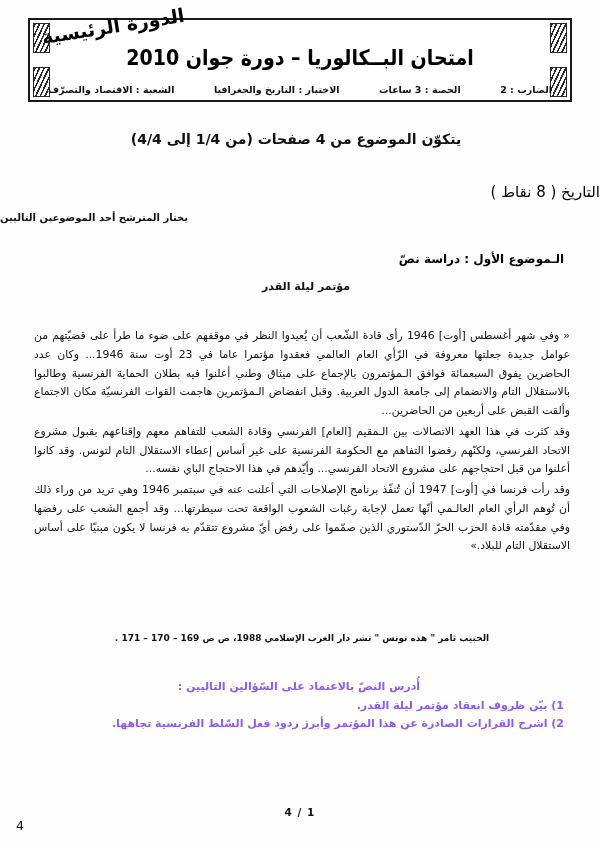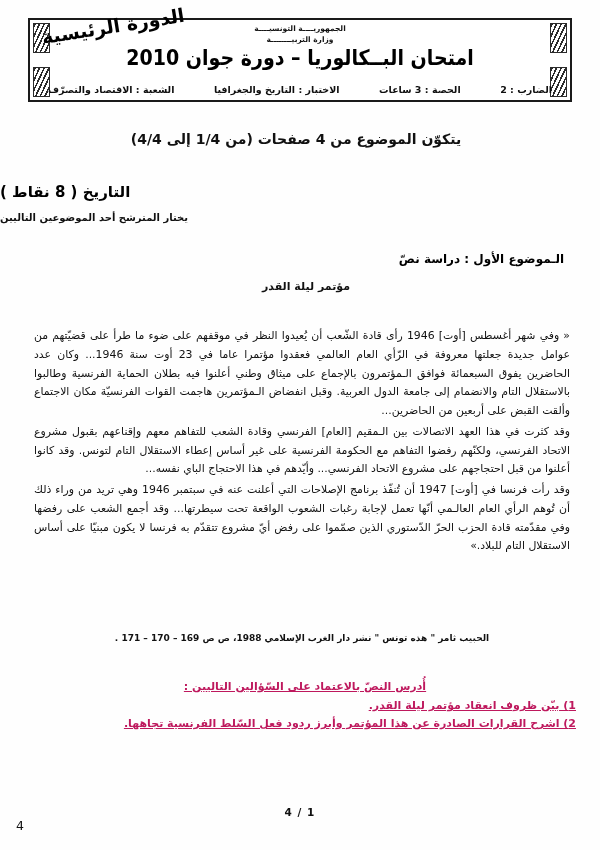--- a/index.html
+++ b/index.html
@@ -120,23 +120,23 @@
     font-size: 14px;
     font-weight: bold;
     color: #111;
   }
 
   .section-title {
     position: absolute;
     top: 183px;
     left: 0;
     right: 0;
-    text-align: left;
+    text-align: right;
     font-size: 15px;
-    font-weight: bold;
+    font-weight: normal;
     color: #000;
     letter-spacing: 0.3px;
   }
   .section-sub {
     position: absolute;
     top: 212px;
     left: 0;
     right: 0;
     text-align: left;
     font-size: 10px;
@@ -192,24 +192,23 @@
     font-weight: bold;
     text-align: center;
     color: #111;
     direction: rtl;
   }
 
   .questions {
     position: absolute;
     top: 680px;
     left: 34px;
-    right: 24px;
+    right: 36px;
     direction: rtl;
-    color: #be185d;
-    text-decoration: underline;
+    color: #8b5cf6;
   }
   .questions .q-intro {
     font-size: 11px;
     font-weight: bold;
     text-align: center;
     margin-bottom: 6px;
   }
   .questions .q-item {
     font-size: 11px;
     font-weight: bold;
@@ -240,24 +239,20 @@
 <body>
 
 <div class="page">
 
   <div class="header-box">
     <span class="corner tl"></span>
     <span class="corner tr"></span>
     <span class="corner bl"></span>
     <span class="corner br"></span>
 
-    <div class="ministry">
-      <div>الجمهوريــــة التونسيــــة</div>
-      <div>وزارة التربيــــــــة</div>
-    </div>
 
     <div class="exam-title">امتحان البــكالوريا  –  دورة جوان 2010</div>
 
     <div class="session-stamp">الدورة الرئيسية</div>
 
     <div class="meta-row">
       <div class="meta-item">الضارب : 2</div>
       <div class="meta-item">الحصة : 3 ساعات</div>
       <div class="meta-item">الاختبار : التاريخ والجغرافيا</div>
       <div class="meta-item">الشعبة :  الاقتصاد والتصرّف</div>

